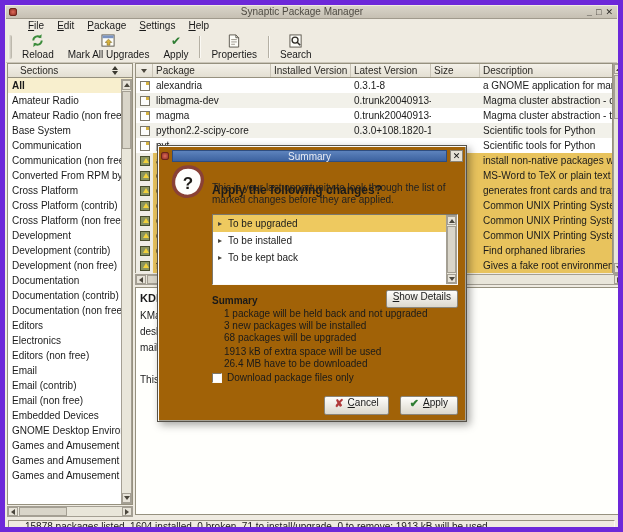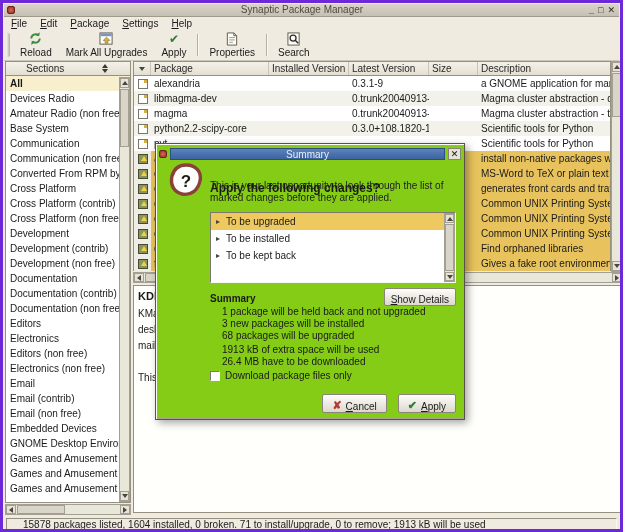--- a/index.html
+++ b/index.html
@@ -1,50 +1,50 @@
 <!DOCTYPE html>
 <html><head>
 <meta charset="utf-8">
 <style>
   * { box-sizing: border-box; margin: 0; padding: 0; }
   html,body { background:#888; }
   .window {
     position: relative; width: 623px; height: 532px;
-    background: #efebe1; border: 3px solid #6d28d9;
+    background: #efebe1; border: 5px solid #6d28d9;
     font-family: "Liberation Sans", "DejaVu Sans", sans-serif;
     font-size: 10px; color: #1a1a1a; overflow: hidden;
   }
   
   .titlebar { position:absolute; left:1px; top:1px; right:1px; height:13px;
     background: linear-gradient(#d9d4c9,#c6c0b3); border-bottom:1px solid #a09a8d;
     display:flex; align-items:center; }
   .app-icon { width:8px; height:8px; margin-left:3px; border-radius:2px;
     background: radial-gradient(#e06a5a,#8c2f24); border:1px solid #6d241b; }
   .titlebar-title { flex:1; text-align:center; color:#4e4a42; font-size:10px; line-height:12px; }
   .win-controls { display:flex; gap:4px; margin-right:4px; color:#2b2925; font-size:9px; font-weight:bold; }
   .win-controls span { cursor:default; line-height:11px; }
   
   .menubar { position:absolute; left:1px; top:14px; right:1px; height:13px;
-    display:flex; align-items:center; gap:13px; padding-left:7px; }
+    display:flex; align-items:center; gap:13px; padding-left:22px; }
   .menu-item { display:inline-block; }
   .menu-item::first-letter { text-decoration: underline; }
   
   .toolbar { position:absolute; left:1px; top:27px; right:1px; height:31px;
     display:flex; align-items:stretch; border-bottom:1px solid #cbc6b9; }
   .tool-gripper { width:4px; margin:3px 3px 3px 2px;
     background: linear-gradient(90deg,#fbf9f4,#b4afa2); border-radius:2px; }
   .tool-button { display:flex; flex-direction:column; align-items:center; justify-content:flex-end;
     padding:2px 7px 2px 7px; gap:1px; }
   .tool-button .ticon { height:15px; display:flex; align-items:center; }
   .tool-sep { width:1px; background:#b5b0a4; box-shadow:1px 0 0 #fbf9f4; margin:4px 4px; }
   .glyph-green { color:#2e7d32; font-size:12px; font-weight:bold; line-height:13px; }
   
   .sections-header { position:absolute; left:2px; top:58px; width:126px; height:15px;
     background:linear-gradient(#f4f1e9,#e3dfd2); border:1px solid #96917f;
-    display:flex; align-items:center; padding:0 20px; }
+    display:flex; align-items:center; padding:0 12px; }
   .sections-header .hdr-label { flex:1; color:#2b2925; }
   .sort-arrows { display:flex; flex-direction:column; gap:1px; margin-right:2px; }
   .tri-up-s { width:0;height:0;border-left:3px solid transparent;border-right:3px solid transparent;border-bottom:4px solid #3a382f; }
   .tri-dn-s { width:0;height:0;border-left:3px solid transparent;border-right:3px solid transparent;border-top:4px solid #3a382f; }
   .sections-list { position:absolute; left:2px; top:73px; width:126px; height:427px;
     background:#fff; border:1px solid #96917f; border-top:none; overflow:hidden; }
   .section-item { height:15px; line-height:15px; padding-left:4px; white-space:nowrap; overflow:hidden; }
   .section-item.selected { background:#f8efce; font-weight:bold; }
   
   .sb { position:absolute; background:#e9e6da; border:1px solid #a49f93; }
@@ -77,38 +77,38 @@
   .details { position:absolute; left:130px; top:282px; width:490px; height:228px;
     background:#fffffc; border:1px solid #96917f; padding:4px 4px; }
   .details-heading { font-weight:bold; font-size:11px; margin-bottom:4px; }
   .dline { line-height:16px; min-height:16px; white-space:nowrap; overflow:hidden; }
   
   .statusbar { position:absolute; left:1px; right:1px; top:513px; height:18px; padding:2px; }
   .statusbar-box { height:14px; border:1px solid; border-color:#96917f #fbf9f4 #fbf9f4 #96917f;
     line-height:12px; padding-left:16px; white-space:nowrap; overflow:hidden; }
   
   .dialog { position:absolute; left:152px; top:140px; width:310px; height:277px;
-    background:#84cc16; border:1px solid #56524a;
+    background:#a16207; border:1px solid #56524a;
     box-shadow: inset 1px 1px 0 #fbf9f4, inset -1px -1px 0 #a7a295, 3px 3px 8px rgba(0,0,0,.35); }
   .dlg-titlebar { position:absolute; left:3px; right:3px; top:3px; height:13px; display:flex; align-items:center; }
   .dlg-app-icon { width:8px; height:8px; border-radius:2px; background:radial-gradient(#e06a5a,#8c2f24); border:1px solid #6d241b; }
   .dlg-title-blue { flex:1; height:12px; margin-left:3px; background:linear-gradient(#5d83bd,#3c62a0);
     border:1px solid #2e4d80; color:#e9edf5; text-align:center; line-height:11px; font-size:10px; }
   .dlg-close { width:13px; height:12px; margin-left:3px; display:grid; place-items:center;
     border:1px solid #8a857a; background:#e6e2d7; font-size:9px; font-weight:bold; color:#111; }
   .q-icon { position:absolute; left:10px; top:18px; }
   .dlg-heading { position:absolute; left:54px; top:19px; font-size:12px; font-weight:bold;margin-top:18px; }
   .dlg-body { position:absolute; left:54px; top:36px; width:250px; line-height:12px; color:#222; }
   .dlg-list { position:absolute; left:54px; top:68px; width:246px; height:71px; background:#fff;
     border:1px solid; border-color:#7d786c #fbf9f4 #fbf9f4 #7d786c; overflow:hidden; }
   .dlg-row { height:17px; display:flex; align-items:center; gap:6px; padding-left:5px; }
   .dlg-row.sel { background:#eec95f; }
   .exp { color:#44413a; font-size:8px; }
   .dlg-summary-label { position:absolute; left:54px; top:149px; font-weight:bold; }
-  .btn { display:inline-flex; align-items:flex-end; gap:4px; justify-content:center;
+  .btn { display:inline-flex; align-items:flex-start; gap:4px; justify-content:center;
     background:linear-gradient(#fefdfb,#dcd8cd); border:1px solid #8a857a; border-radius:2px;
     font-size:10px; color:#1a1a1a; }
   .btn .blabel { display:inline-block; }
   .btn .blabel::first-letter { text-decoration:underline; }
   .show-details-btn { position:absolute; right:8px; top:144px; height:18px; padding:0 6px; }
   .summary-block-1 { position:absolute; left:66px; top:162px; }
   .summary-block-2 { position:absolute; left:66px; top:200px; }
   .sline { line-height:12px; }
   .dlg-checkbox { position:absolute; left:54px; top:226px; display:flex; align-items:center; gap:5px; }
   .cb-box { width:10px; height:10px; background:#fff; border:1px solid; border-color:#7d786c #fbf9f4 #fbf9f4 #7d786c; }
@@ -195,39 +195,38 @@
 
   <div class="sections-header">
     <span class="hdr-label">Sections</span>
     <span class="sort-arrows">
         <span class="tri-up-s"></span>
         <span class="tri-dn-s"></span>
       </span>
   </div>
   <div class="sections-list">
       <div class="section-item selected">All</div>
-      <div class="section-item">Devices Radio</div>
+      <div class="section-item">Amateur Radio</div>
       <div class="section-item">Amateur Radio (non free)</div>
       <div class="section-item">Base System</div>
       <div class="section-item">Communication</div>
       <div class="section-item">Communication (non free)</div>
       <div class="section-item">Converted From RPM by Alie</div>
       <div class="section-item">Cross Platform</div>
       <div class="section-item">Cross Platform (contrib)</div>
       <div class="section-item">Cross Platform (non free)</div>
       <div class="section-item">Development</div>
       <div class="section-item">Development (contrib)</div>
       <div class="section-item">Development (non free)</div>
       <div class="section-item">Documentation</div>
       <div class="section-item">Documentation (contrib)</div>
       <div class="section-item">Documentation (non free)</div>
       <div class="section-item">Editors</div>
       <div class="section-item">Electronics</div>
       <div class="section-item">Editors (non free)</div>
-      <div class="section-item">Electronics (non free)</div>
       <div class="section-item">Email</div>
       <div class="section-item">Email (contrib)</div>
       <div class="section-item">Email (non free)</div>
       <div class="section-item">Embedded Devices</div>
       <div class="section-item">GNOME Desktop Environme</div>
       <div class="section-item">Games and Amusement</div>
       <div class="section-item">Games and Amusement (co</div>
       <div class="section-item">Games and Amusement (n</div>
     </div>
 
@@ -261,21 +260,21 @@
     <span class="hcell">Size</span>
     <span class="hcell" style="border-right:none;">Description</span>
   </div>
   <div class="pkg-rows">
       <div class="pkg-row">
         <span class="cell icon-cell">
           <span class="pkg-icon"></span>
         </span>
         <span class="cell name">alexandria</span>
         <span class="cell inst"></span>
-        <span class="cell lat">0.3.1-9</span>
+        <span class="cell lat">0.3.1-8</span>
         <span class="cell size"></span>
         <span class="cell desc">a GNOME application for managing</span>
       </div>
       <div class="pkg-row alt">
         <span class="cell icon-cell">
           <span class="pkg-icon"></span>
         </span>
         <span class="cell name">libmagma-dev</span>
         <span class="cell inst"></span>
         <span class="cell lat">0.trunk20040913-1</span>

